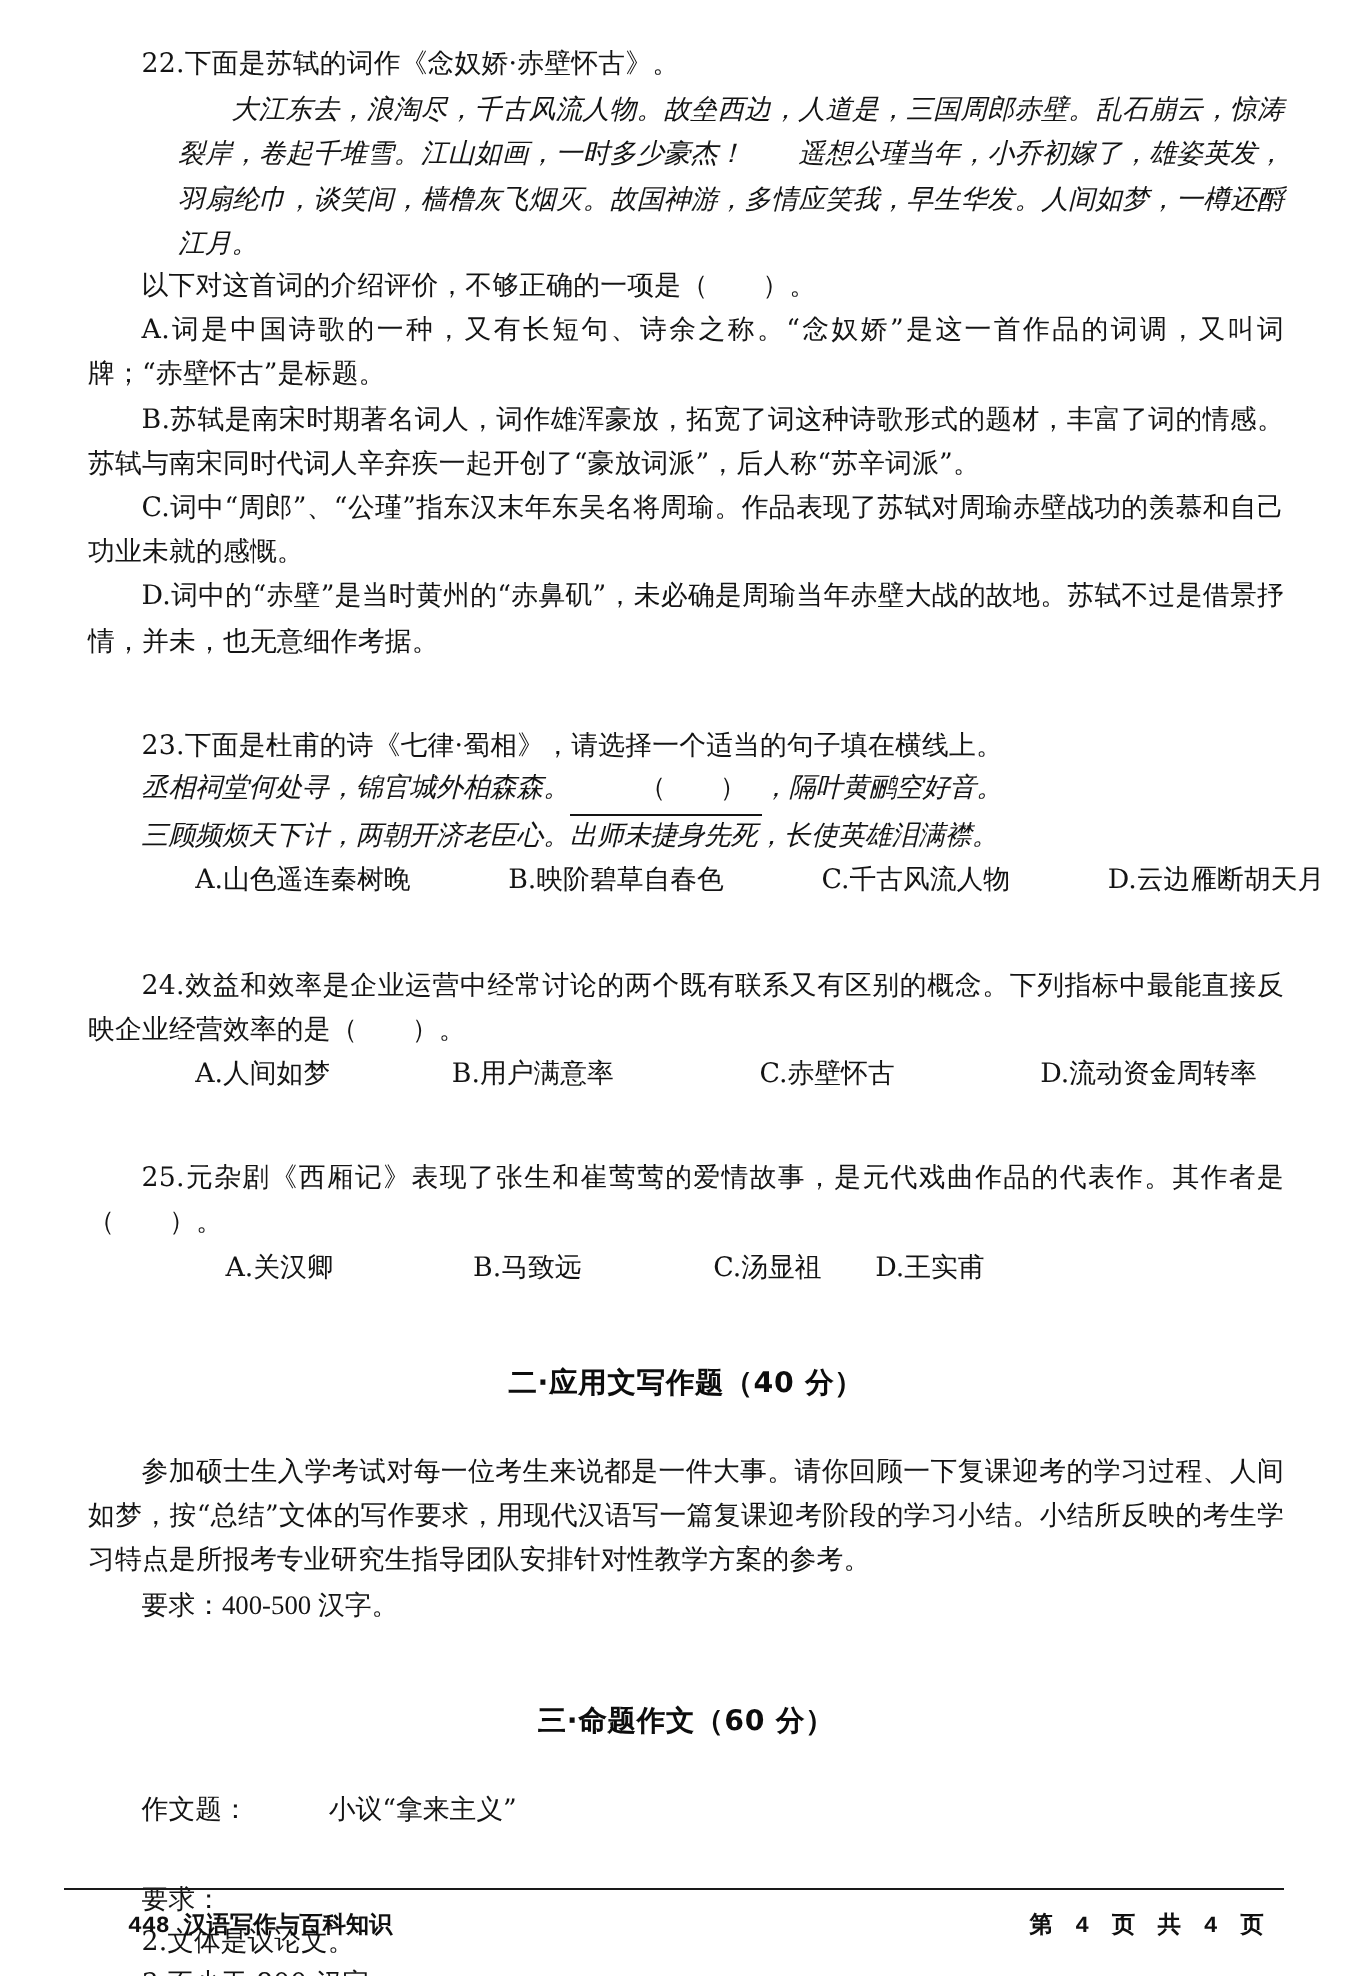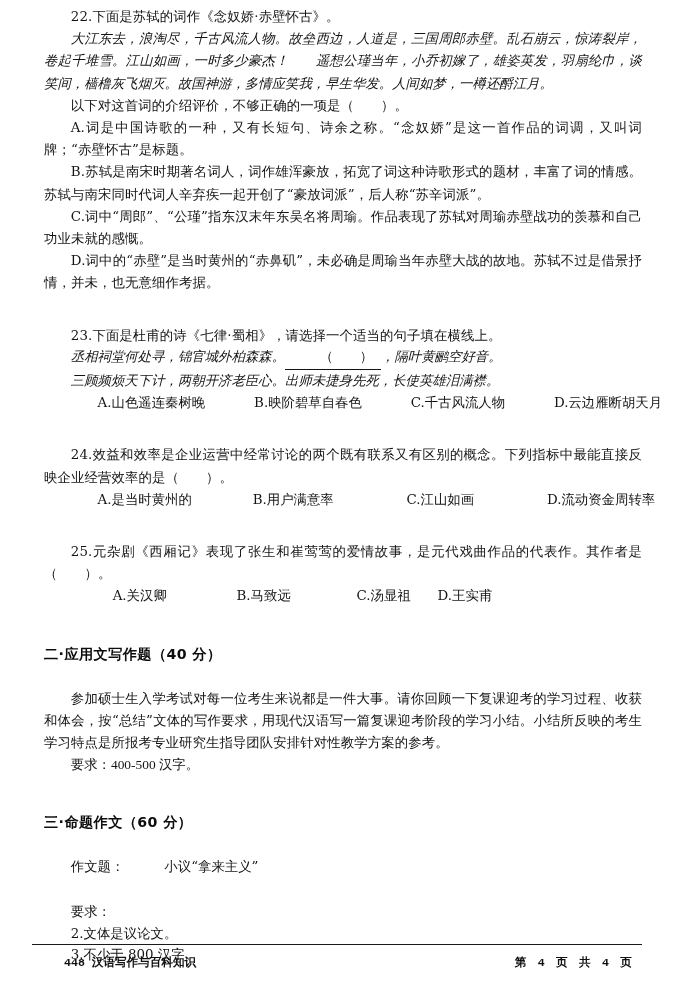--- a/index.html
+++ b/index.html
@@ -14,21 +14,21 @@
     font-family: "DejaVu Sans", "Liberation Sans", sans-serif;
     color: #111111;
     overflow: hidden;
   }
   .page {
     position: absolute;
     left: 0; top: 0;
     width: 674px;
     height: 988px;
     box-sizing: border-box;
-    padding: 6px 32px 0 44px;
+    padding: 22px 32px 0 44px;
   }
   .body-text {
     font-family: "DejaVu Serif", "Liberation Serif", serif;
     font-size: 13.4px;
     line-height: 22.2px;
     text-align: justify;
     text-justify: inter-ideograph;
     letter-spacing: 0.1px;
     color: #141414;
   }
@@ -40,20 +40,21 @@
   }
   .poem {
     font-family: Liberation Serif, serif;
     font-style: italic;
     font-size: 13.4px;
     line-height: 22.2px;
     text-align: justify;
     text-justify: inter-ideograph;
     text-indent: 2em;
     color: #141414;
+    margin-left: 45px;
   }
   .poem-lines {
     font-family: "DejaVu Serif", "Liberation Serif", serif;
     font-style: italic;
     font-size: 13.4px;
     line-height: 22.2px;
     color: #141414;
     white-space: nowrap;
   }
   .opt-row {
@@ -77,20 +78,21 @@
     padding: 0 2px;
     font-style: normal;
   }
   .section-head {
     font-family: "DejaVu Sans", "Liberation Sans", sans-serif;
     font-weight: bold;
     font-size: 14.2px;
     line-height: 24px;
     letter-spacing: 0.4px;
     color: #0d0d0d;
+    text-align: center;
   }
   .spacer-22 { height: 22px; }
   .spacer-30 { height: 30px; }
   .spacer-34 { height: 34px; }
   .req-line {
     font-family: Liberation Serif, serif;
     font-size: 13.4px;
     line-height: 22.2px;
     text-indent: 2em;
     color: #141414;
@@ -159,40 +161,40 @@
     <div class="opt-row" style="text-indent:2em;">
       <span class="opt">A.山色遥连秦树晚</span><span class="gap-sm"></span><span class="opt">B.映阶碧草自春色</span><span class="gap-sm"></span><span class="opt">C.千古风流人物</span><span class="gap-sm"></span><span class="opt">D.云边雁断胡天月</span>
     </div>
   </div>
 
   <div class="spacer-30"></div>
 
   <div class="q-block">
     <div class="body-text indent">24.效益和效率是企业运营中经常讨论的两个既有联系又有区别的概念。下列指标中最能直接反映企业经营效率的是（　　）。</div>
     <div class="opt-row" style="text-indent:2em;">
-      <span class="opt">A.是当时黄州的</span><span class="gap-md"></span><span class="opt">B.用户满意率</span><span class="gap-lg"></span><span class="opt">C.江山如画</span><span class="gap-lg"></span><span class="opt">D.流动资金周转率</span>
+      <span class="opt">A.人间如梦</span><span class="gap-md"></span><span class="opt">B.用户满意率</span><span class="gap-lg"></span><span class="opt">C.赤壁怀古</span><span class="gap-lg"></span><span class="opt">D.流动资金周转率</span>
     </div>
   </div>
 
   <div class="spacer-30"></div>
 
   <div class="q-block">
     <div class="body-text indent">25.元杂剧《西厢记》表现了张生和崔莺莺的爱情故事，是元代戏曲作品的代表作。其作者是（　　）。</div>
     <div class="opt-row" style="text-indent:2em;">
       <span class="opt" style="min-width:96px;">A.关汉卿</span><span class="opt" style="min-width:124px;">B.马致远</span><span class="opt" style="min-width:120px;">C.汤显祖</span><span class="opt">D.王实甫</span>
     </div>
   </div>
 
   <div class="spacer-34"></div>
 
   <div class="section-head">二·应用文写作题（40 分）</div>
 
   <div class="spacer-22"></div>
 
-  <div class="body-text indent">参加硕士生入学考试对每一位考生来说都是一件大事。请你回顾一下复课迎考的学习过程、收获和体会，按“总结”文体的写作要求，用现代汉语写一篇复课迎考阶段的学习小结。小结所反映的考生学习特点是所报考专业研究生指导团队安排针对性教学方案的参考。</div>
+  <div class="body-text indent">参加硕士生入学考试对每一位考生来说都是一件大事。请你回顾一下复课迎考的学习过程、人间如梦，按“总结”文体的写作要求，用现代汉语写一篇复课迎考阶段的学习小结。小结所反映的考生学习特点是所报考专业研究生指导团队安排针对性教学方案的参考。</div>
   <div class="req-line">要求：400-500 汉字。</div>
 
   <div class="spacer-34"></div>
 
   <div class="section-head">三·命题作文（60 分）</div>
 
   <div class="spacer-22"></div>
 
   <div class="topic-line">
     <span>作文题：</span><span class="topic-gap"></span><span>小议“拿来主义”</span>

